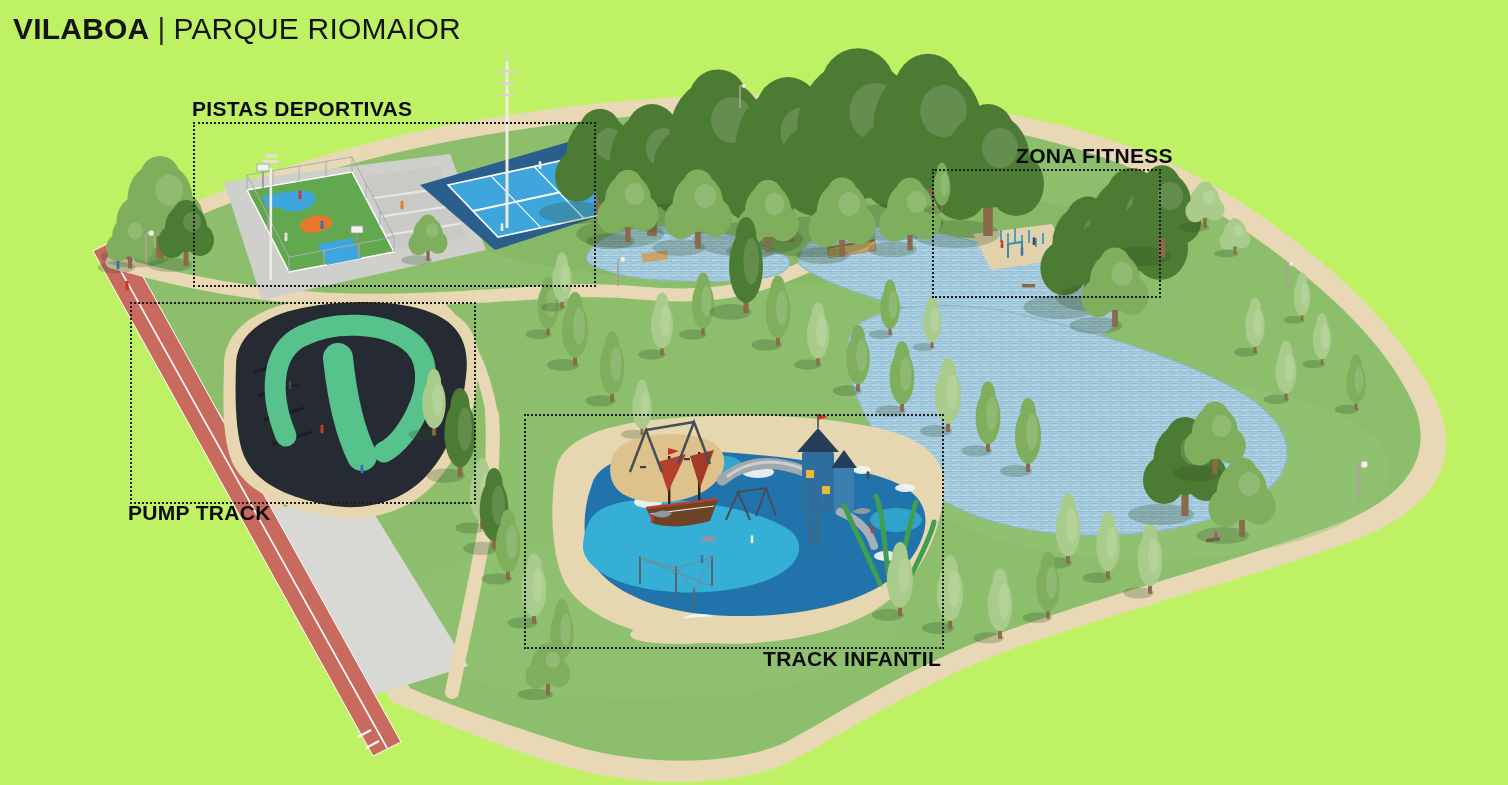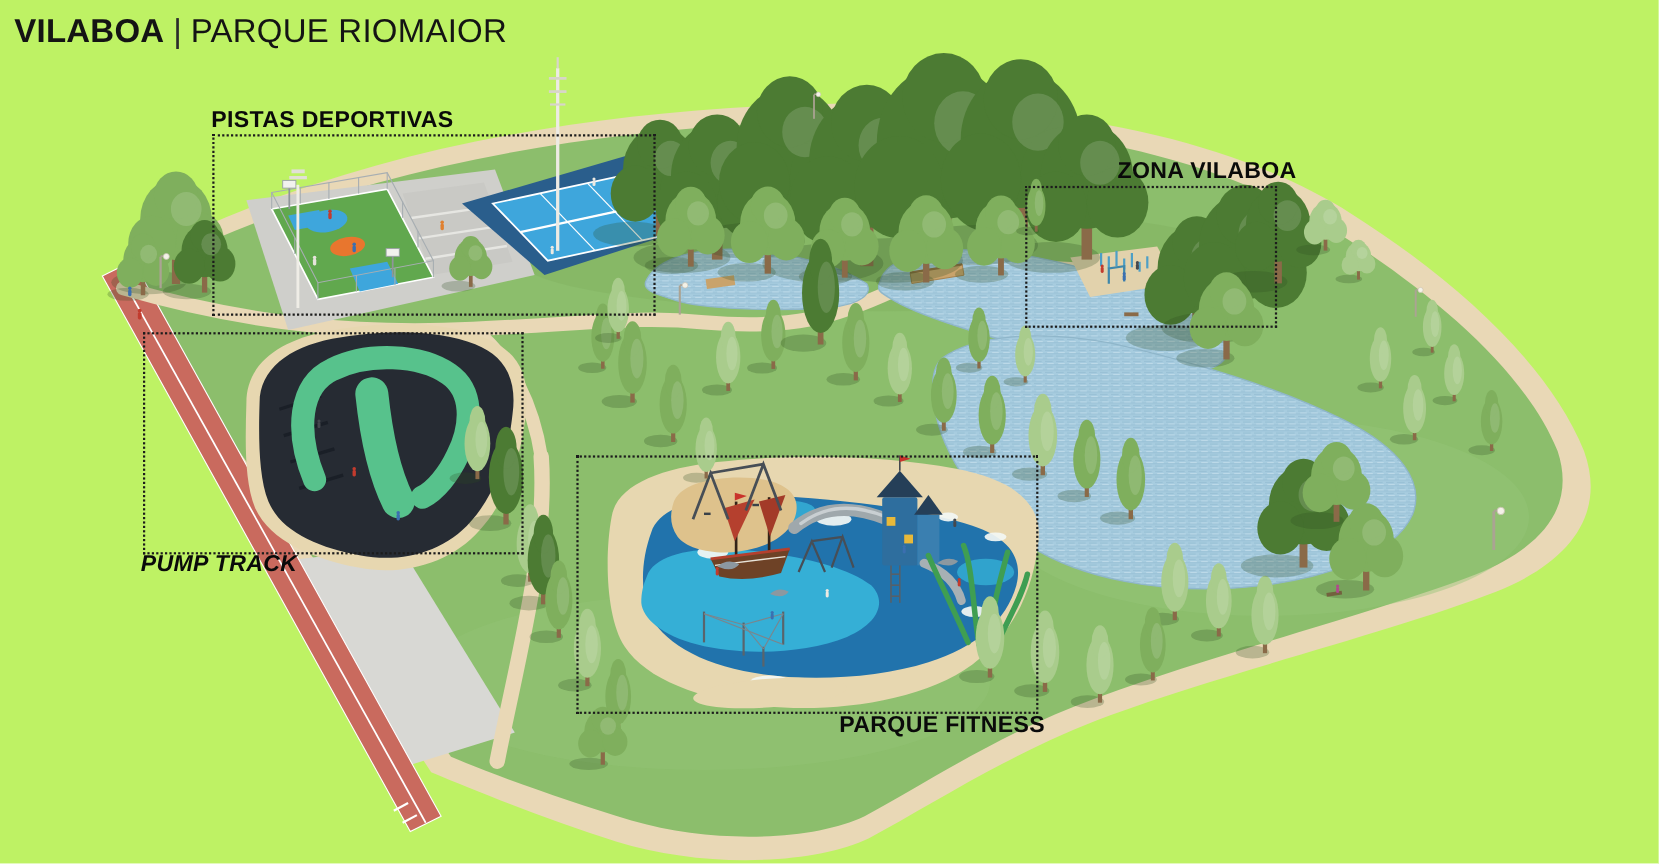--- a/index.html
+++ b/index.html
@@ -379,16 +379,16 @@
   <div class="title">
     <span class="t-bold">VILABOA</span><span class="t-sep">|</span><span class="t-rest">PARQUE RIOMAIOR</span>
   </div>
 
   <div class="zone-box" style="left:193px;top:122px;width:399px;height:161px;"></div>
   <div class="zone-box" style="left:932px;top:169px;width:225px;height:125px;"></div>
   <div class="zone-box" style="left:130px;top:302px;width:342px;height:198px;"></div>
   <div class="zone-box" style="left:524px;top:414px;width:416px;height:231px;"></div>
 
   <div class="zone-label" style="left:192px;top:97px;">PISTAS DEPORTIVAS</div>
-  <div class="zone-label" style="left:1016px;top:144px;">ZONA VILABOA</div>
-  <div class="zone-label" style="left:128px;top:501px;font-style:italic;">PUMP TRACK</div>
-  <div class="zone-label" style="left:763px;top:647px;">PARQUE FITNESS</div>
+  <div class="zone-label" style="left:1016px;top:144px;">ZONA FITNESS</div>
+  <div class="zone-label" style="left:128px;top:501px;">PUMP TRACK</div>
+  <div class="zone-label" style="left:763px;top:647px;">TRACK INFANTIL</div>
 </div>
 
 </body></html>

